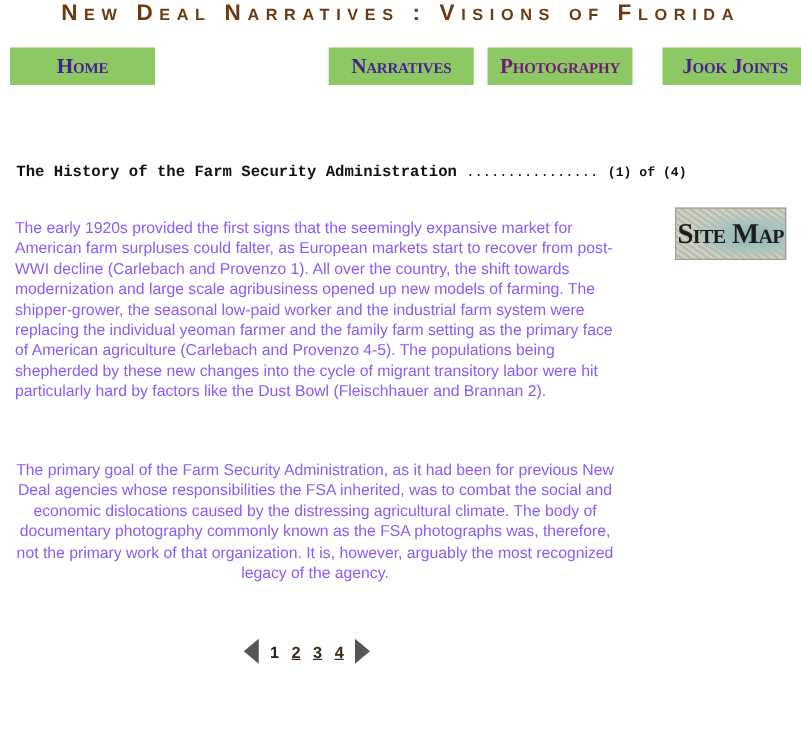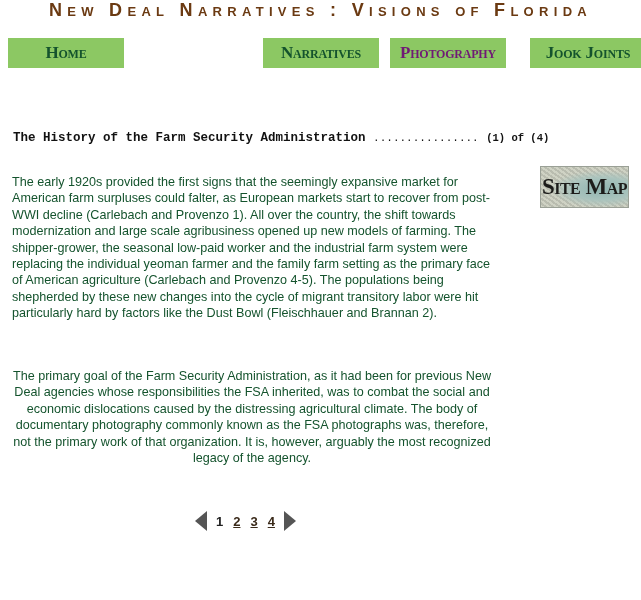--- a/index.html
+++ b/index.html
@@ -8,21 +8,21 @@
   .site-title {
     position: absolute; left: 0; top: 0; width: 641px; height: 22px;
     text-align: center; font-family: Liberation Sans, sans-serif; font-weight: bold;
     font-size: 18px; letter-spacing: 5.3px; color: #6b3a12; line-height: 20px;
     font-variant: small-caps; white-space: nowrap;
   }
 
   .nav { position: absolute; top: 38px; left: 0; width: 641px; height: 31px; }
   .nav-btn {
     position: absolute; top: 0; height: 30px; width: 116px;
-    background: #8cc863; color: #14532d;
+    background: #8cc863; color: #4c1d95;
     font-family: "Liberation Serif", serif; font-weight: bold; font-size: 17px;
     font-variant: small-caps; text-align: center; line-height: 30px;
     cursor: pointer; white-space: nowrap; letter-spacing: -0.2px;
   }
   .nav-btn.active { color: #701a75; }
 
   .heading {
     position: absolute; left: 13px; top: 131px; width: 490px;
     font-family: Liberation Mono, monospace; font-weight: bold; font-size: 12.5px; color: #111;
     white-space: nowrap;
@@ -37,21 +37,21 @@
       repeating-linear-gradient(35deg, #cfd2c4 0 2px, #b9bcaf 2px 4px),
       #c7cabd;
     border: 1px solid #9aa096;
     box-sizing: border-box; cursor: pointer;
     font-family: "Liberation Serif", serif; font-weight: bold; font-variant: small-caps;
     font-size: 23px; color: #1c1c1a; text-align: center; line-height: 40px; letter-spacing: -0.5px;
   }
 
   .body-text {
     position: absolute; left: 12px; width: 480px;
-    font-family: "Liberation Sans", sans-serif; font-size: 12.6px; line-height: 16.4px; color: #14532d;
+    font-family: "Liberation Sans", sans-serif; font-size: 12.6px; line-height: 16.4px; color: #8b5cf6;
   }
   .p1 { top: 174px; }
   .p2 { top: 368px; text-align: center; }
 
   .pager { position: absolute; left: 195px; top: 510px; height: 22px; display: flex; align-items: center; }
   .arrow-left { width: 0; height: 0; border-top: 10px solid transparent; border-bottom: 10px solid transparent; border-right: 12px solid #555; cursor: pointer; }
   .arrow-right { width: 0; height: 0; border-top: 10px solid transparent; border-bottom: 10px solid transparent; border-left: 12px solid #555; cursor: pointer; }
   .pg { font-family: "Liberation Sans", sans-serif; font-weight: bold; font-size: 13px; color: #222; margin: 0 5px; }
   .pg.link { color: #3a2a1a; text-decoration: underline; cursor: pointer; }
   .pager .first { margin-left: 9px; }

